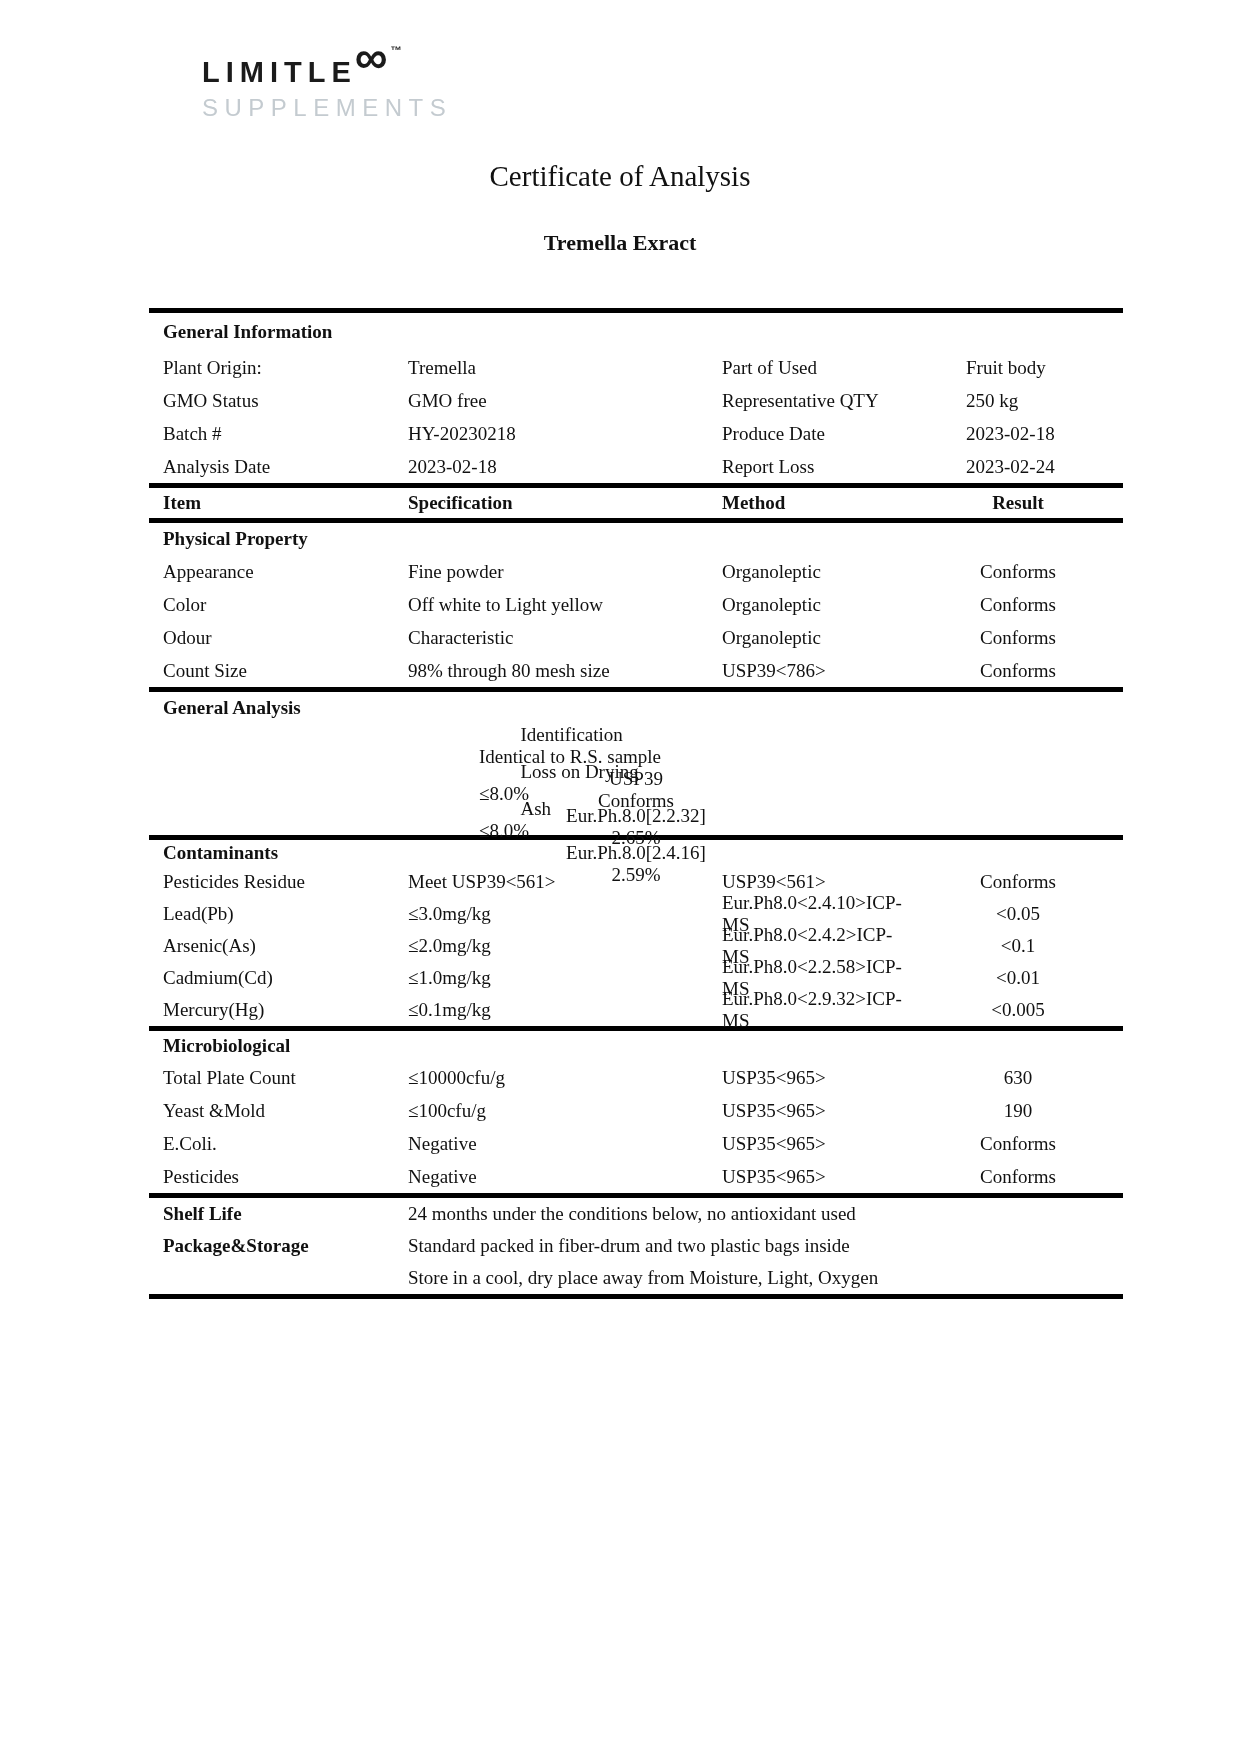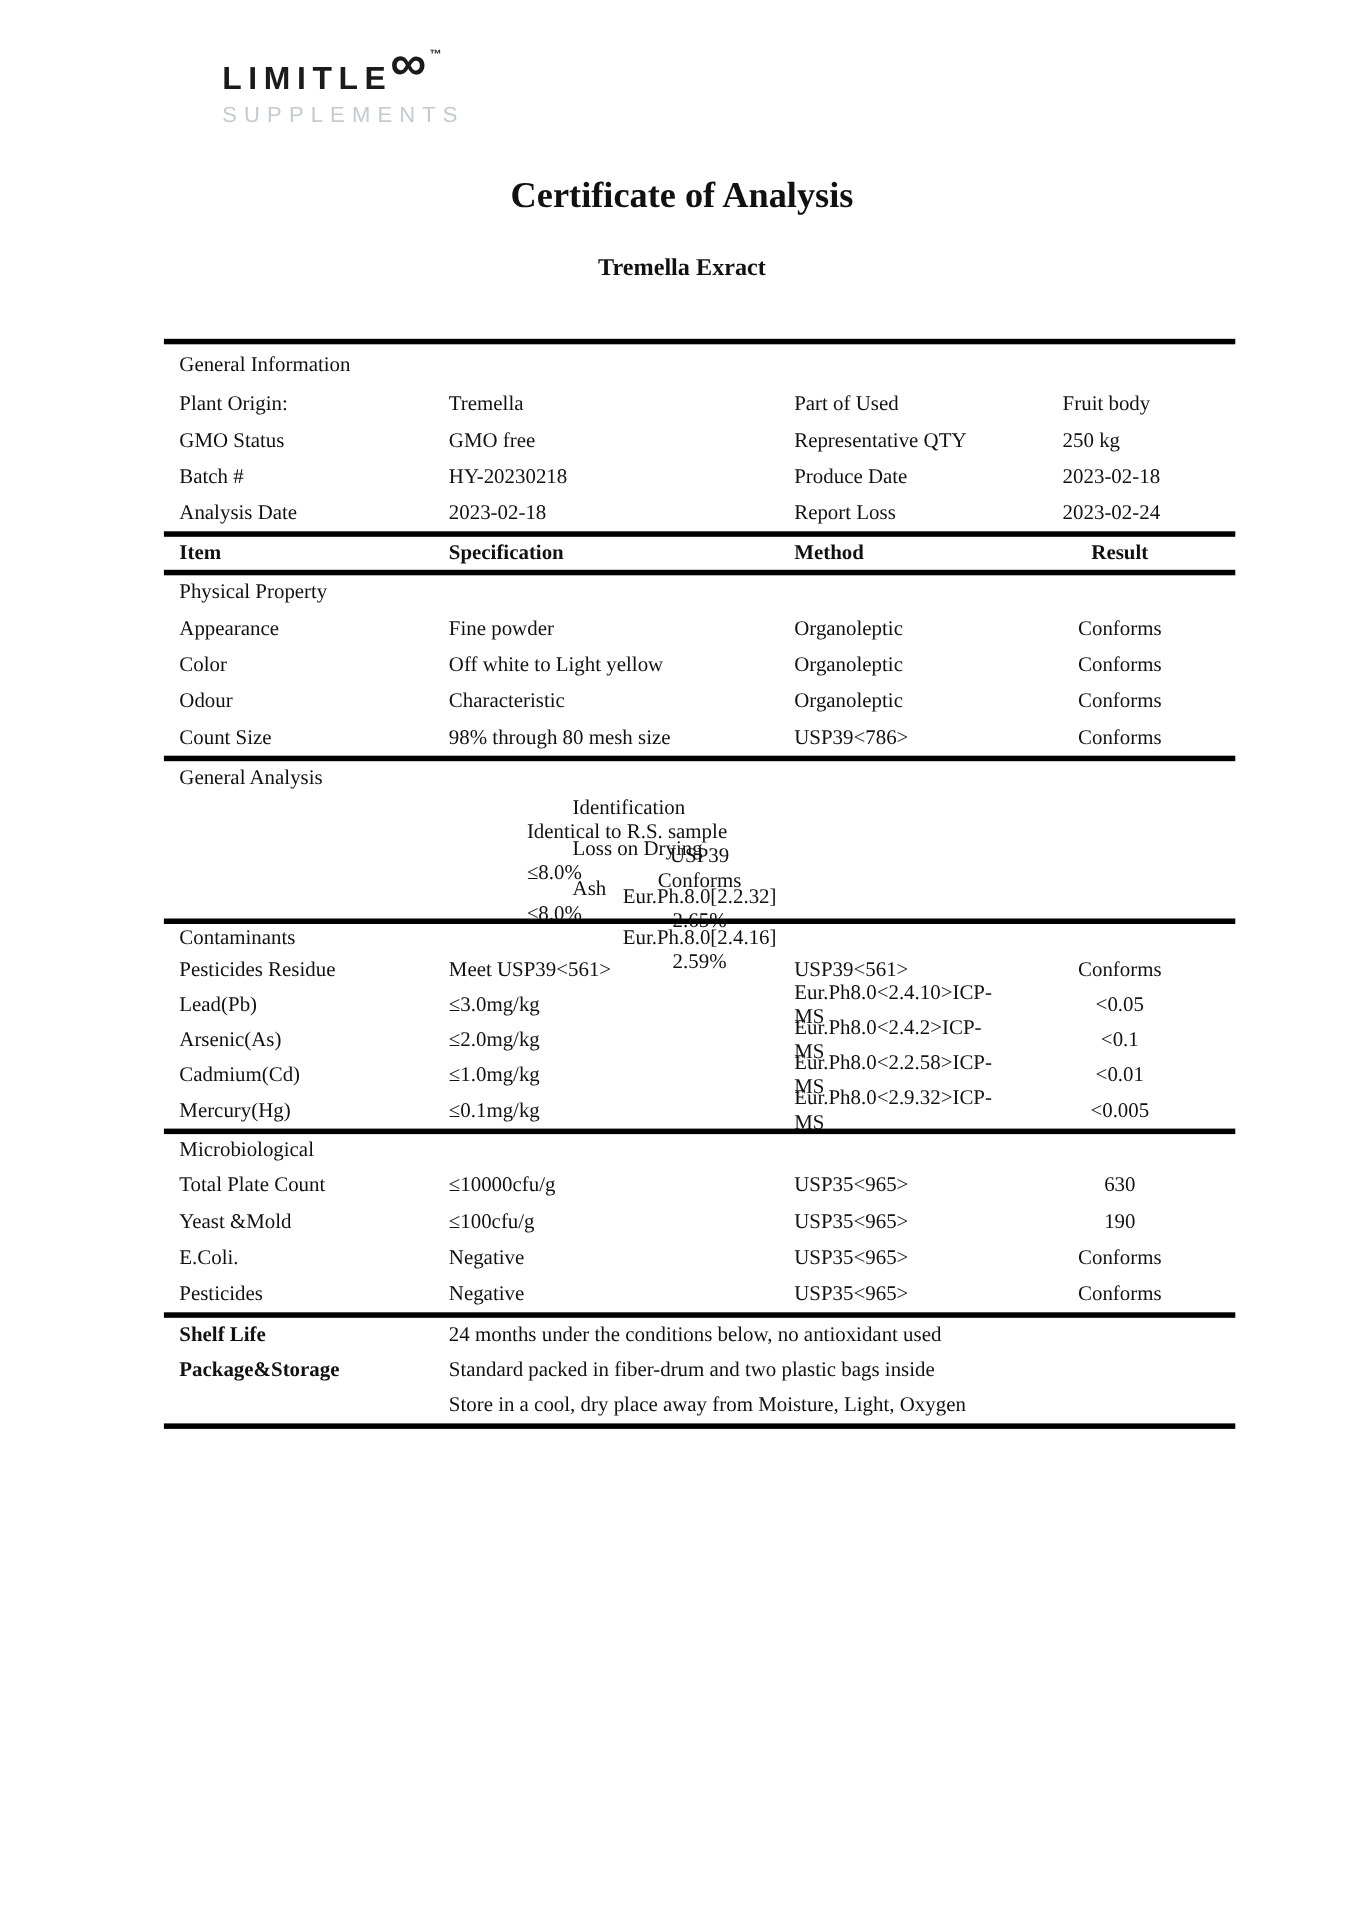--- a/index.html
+++ b/index.html
@@ -44,35 +44,35 @@
     font-size:11px;
     font-weight:700;
     letter-spacing:0;
     position:relative;
     top:-13px;
     margin-left:3px;
   }
   .logo-sub{
     font-family:"Liberation Sans", sans-serif;
     font-weight:400;
-    font-size:20px;
+    font-size:24px;
     letter-spacing:6.5px;
     color:var(--logo-light);
     margin-top:7px;
     white-space:nowrap;
   }
   
   .title{
     position:absolute;
     left:0; right:0;
     top:160px;
     margin:0;
     text-align:center;
-    font-size:33px;
-    font-weight:bold;
+    font-size:29px;
+    font-weight:normal;
   }
   .subtitle{
     position:absolute;
     left:0; right:0;
     top:230px;
     margin:0;
     text-align:center;
     font-size:22px;
     font-weight:bold;
   }
@@ -80,21 +80,21 @@
   .coa{
     position:absolute;
     left:149px;
     top:308px;
     width:974px;
     font-size:19px;
     line-height:1.15;
   }
   .rule{height:5px;background:var(--rule);}
   .trow,.gi-row,.thead,.f-row{display:flex;align-items:center;justify-content:space-between;}
-  .shead,.gi-head{display:flex;align-items:center;font-weight:normal;}
+  .shead,.gi-head{display:flex;align-items:center;font-weight:bold;}
   .c1{width:259px;box-sizing:border-box;padding-left:14px;flex:0 0 auto;}
   .c2{width:314px;flex:0 0 auto;}
   .c3{flex:1 1 auto;}
   .c4{width:210px;flex:0 0 auto;text-align:center;}
   .g3{width:244px;flex:0 0 auto;}
   .g4{flex:1 1 auto;}
   .gi-head{height:38px;padding-left:14px;}
   .gi-row{height:33px;}
   .thead{height:30px;font-weight:bold;}
   .s0 .shead{height:32px;padding-left:14px;}

